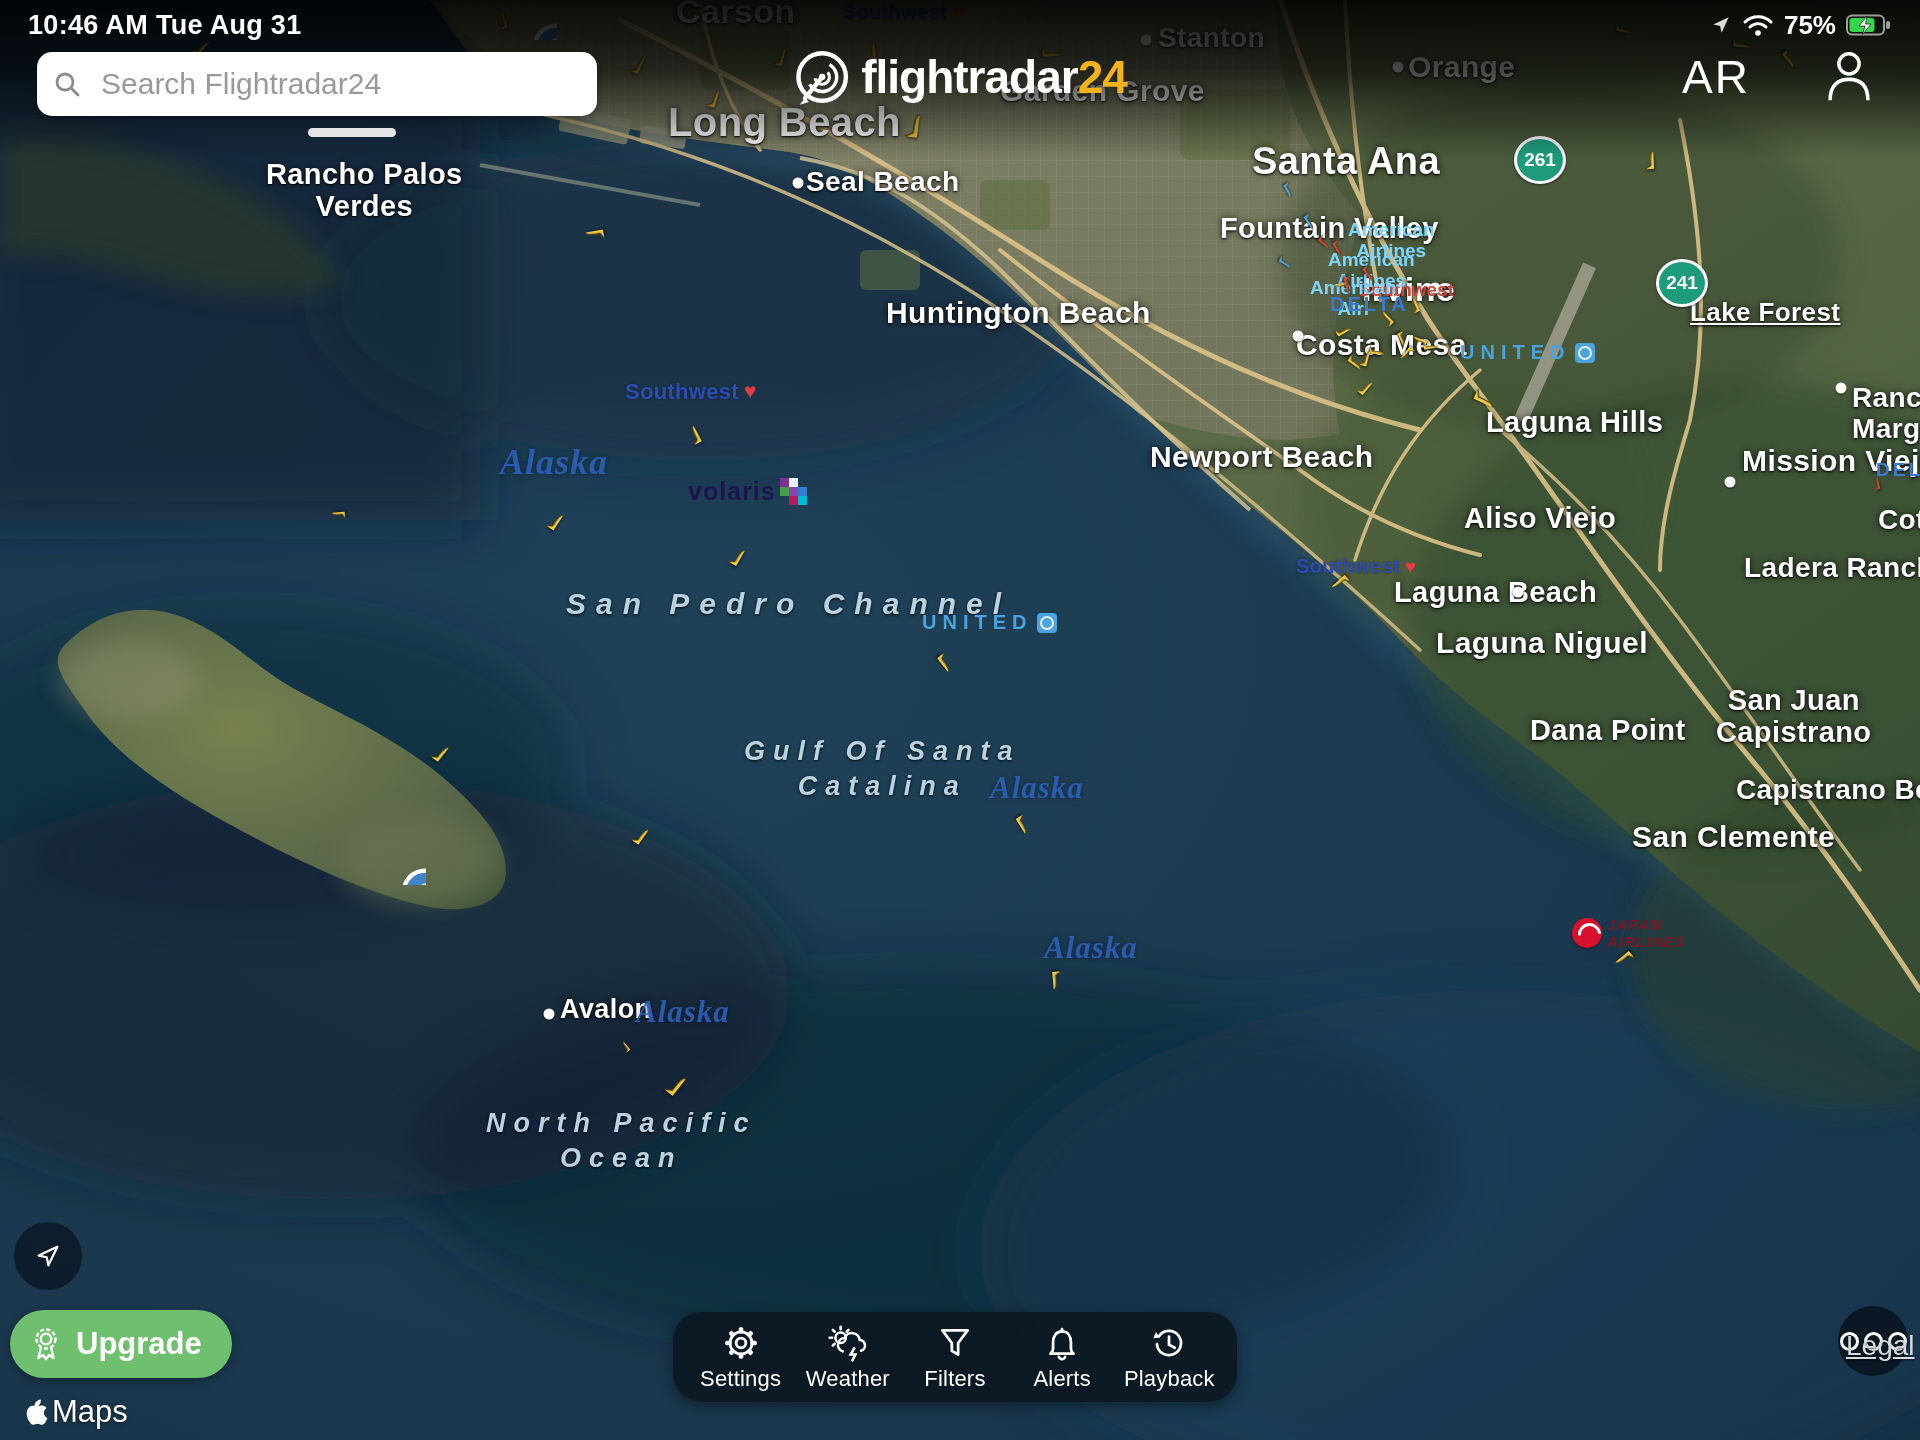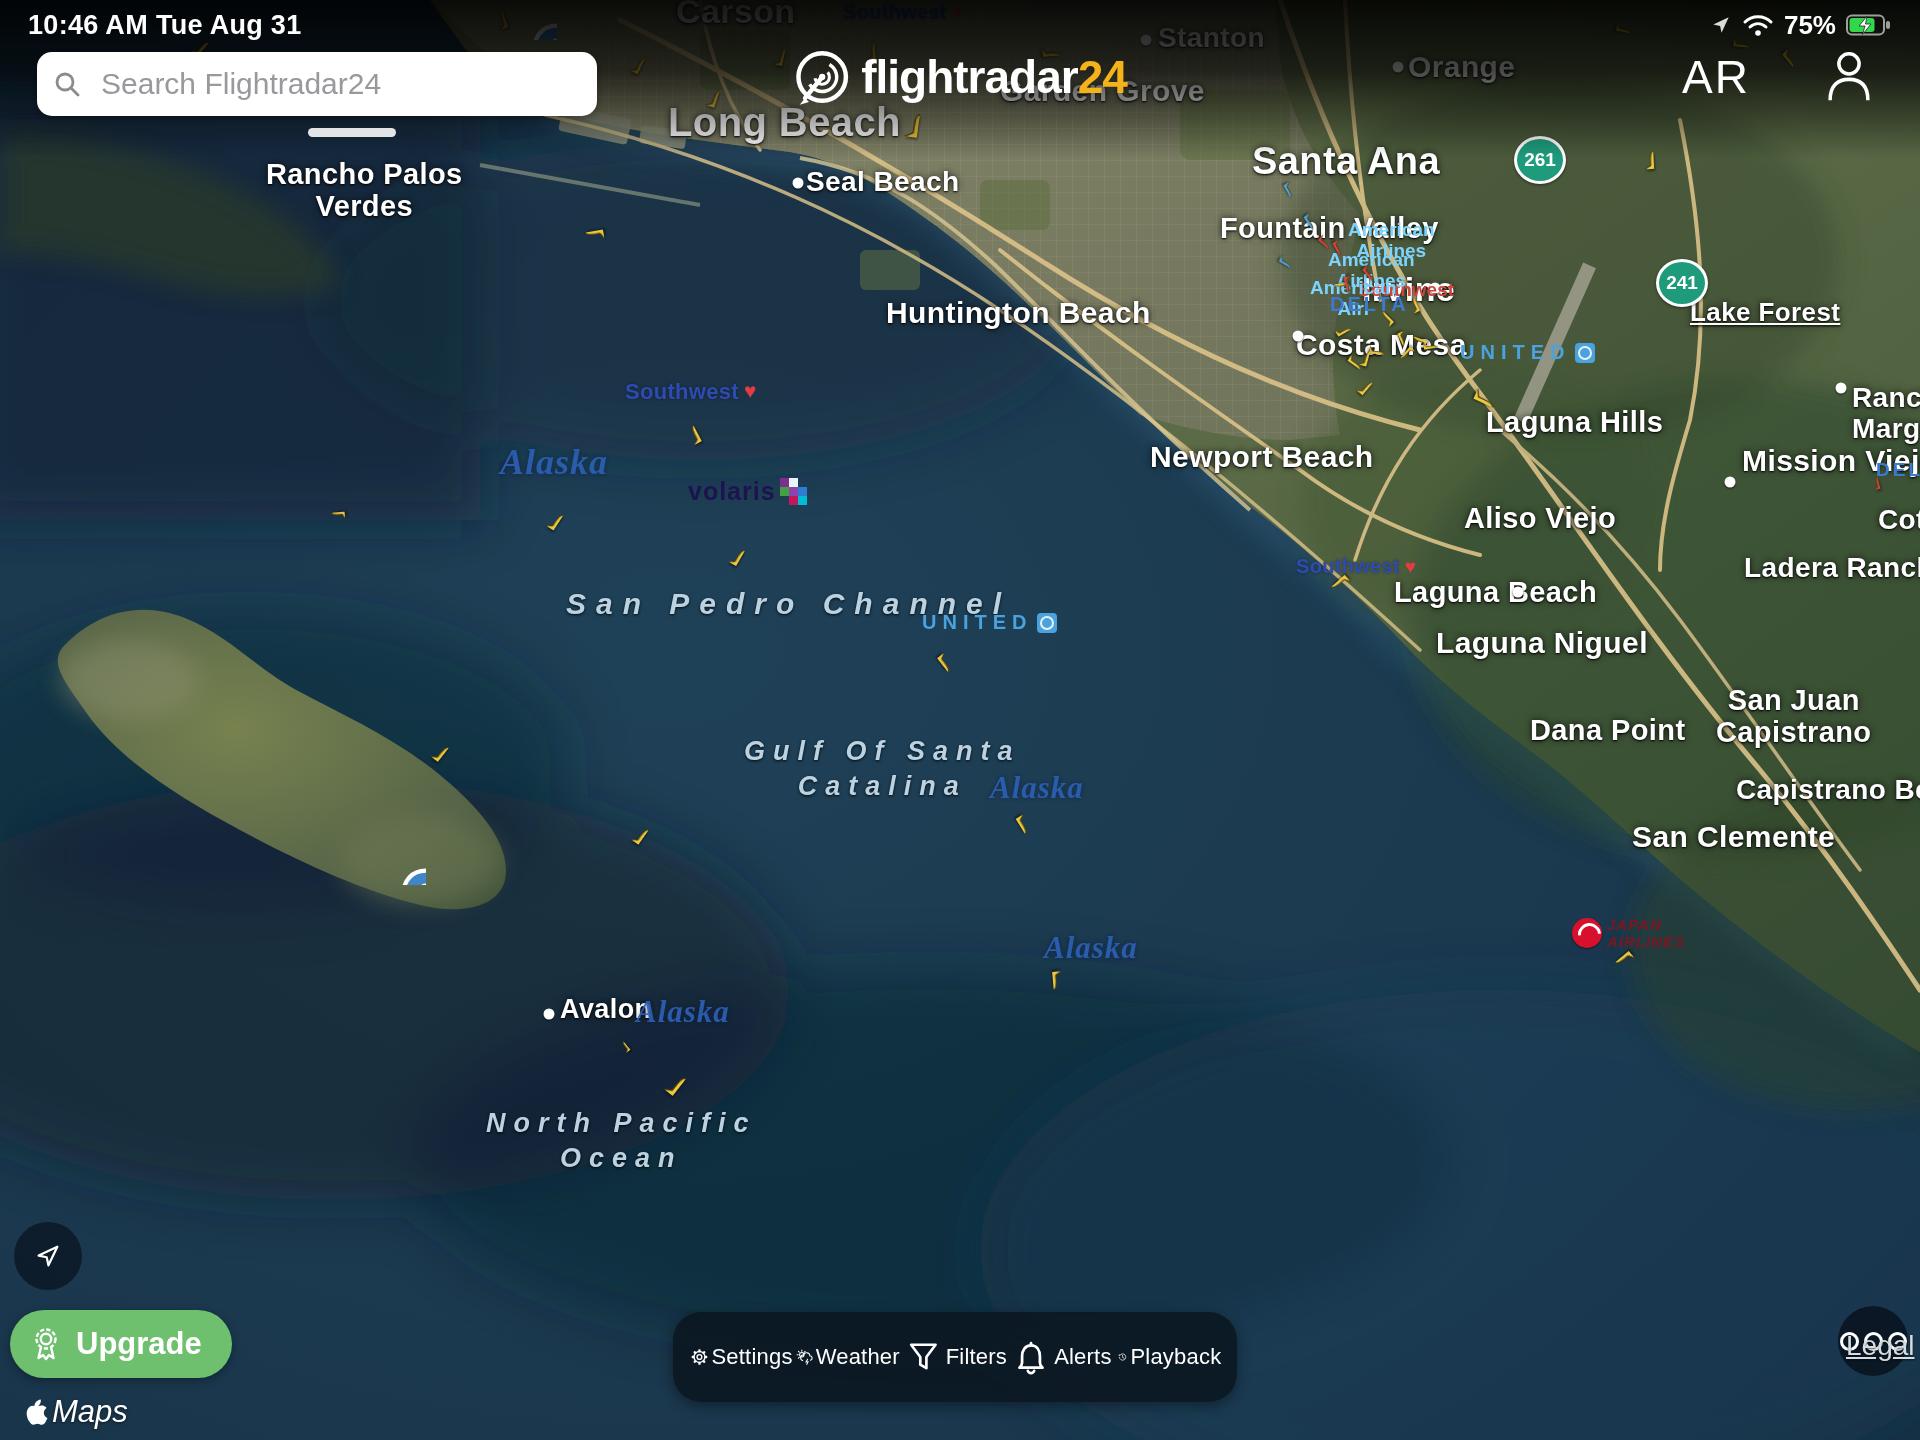--- a/index.html
+++ b/index.html
@@ -65,29 +65,29 @@
   .logo-text{font-size:46px;font-weight:700;color:#fff;letter-spacing:-1px;}
   .logo-text .suffix{color:#f5b31a;}
   .ar-btn{position:absolute;left:1682px;top:50px;z-index:4;color:#fff;font-size:46px;font-weight:300;
     letter-spacing:2px;}
   .account-btn{position:absolute;left:1822px;top:46px;z-index:4;}
 
   
   .toolbar{position:absolute;left:673px;top:1312px;width:564px;height:90px;border-radius:28px;z-index:5;
     background:rgba(11,21,31,.85);display:flex;align-items:center;justify-content:space-around;
     padding:0 14px;box-sizing:border-box;box-shadow:0 4px 14px rgba(0,0,0,.4);}
-  .tb-item{display:flex;flex-direction:row;align-items:center;gap:2px;color:#fff;width:104px;}
+  .tb-item{display:flex;flex-direction:column;align-items:center;gap:2px;color:#fff;width:104px;}
   .tb-item span{font-size:22px;letter-spacing:.2px;}
   .locate-btn{position:absolute;left:14px;top:1222px;width:68px;height:68px;border-radius:50%;z-index:5;
     background:rgba(8,16,26,.68);display:flex;align-items:center;justify-content:center;}
   .upgrade-btn{position:absolute;left:10px;top:1310px;height:68px;border-radius:34px;z-index:5;
     background:#6ec06e;display:flex;align-items:center;gap:10px;padding:0 30px 0 16px;
     color:#fff;font-size:31px;font-weight:700;box-shadow:0 3px 10px rgba(0,0,0,.3);}
   .maps-attr{position:absolute;left:22px;top:1394px;z-index:5;color:#fff;font-size:31px;font-weight:500;
-    display:flex;align-items:center;gap:4px;text-shadow:0 1px 3px rgba(0,0,0,.6);font-style:italic;}
+    display:flex;align-items:center;gap:4px;text-shadow:0 1px 3px rgba(0,0,0,.6);}
   .more-btn{position:absolute;left:1838px;top:1306px;width:70px;height:70px;border-radius:50%;z-index:5;
     background:rgba(8,16,26,.8);display:flex;align-items:center;justify-content:center;gap:5px;}
   .more-btn i{width:13px;height:13px;border:3px solid #fff;border-radius:50%;display:block;}
   .legal-link{position:absolute;left:1846px;top:1330px;z-index:5;color:#d6dde2;font-size:28px;
     text-decoration:underline;text-shadow:0 1px 2px rgba(0,0,0,.7);}
 </style>
 </head>
 <body>
 
 <div id="stage">

